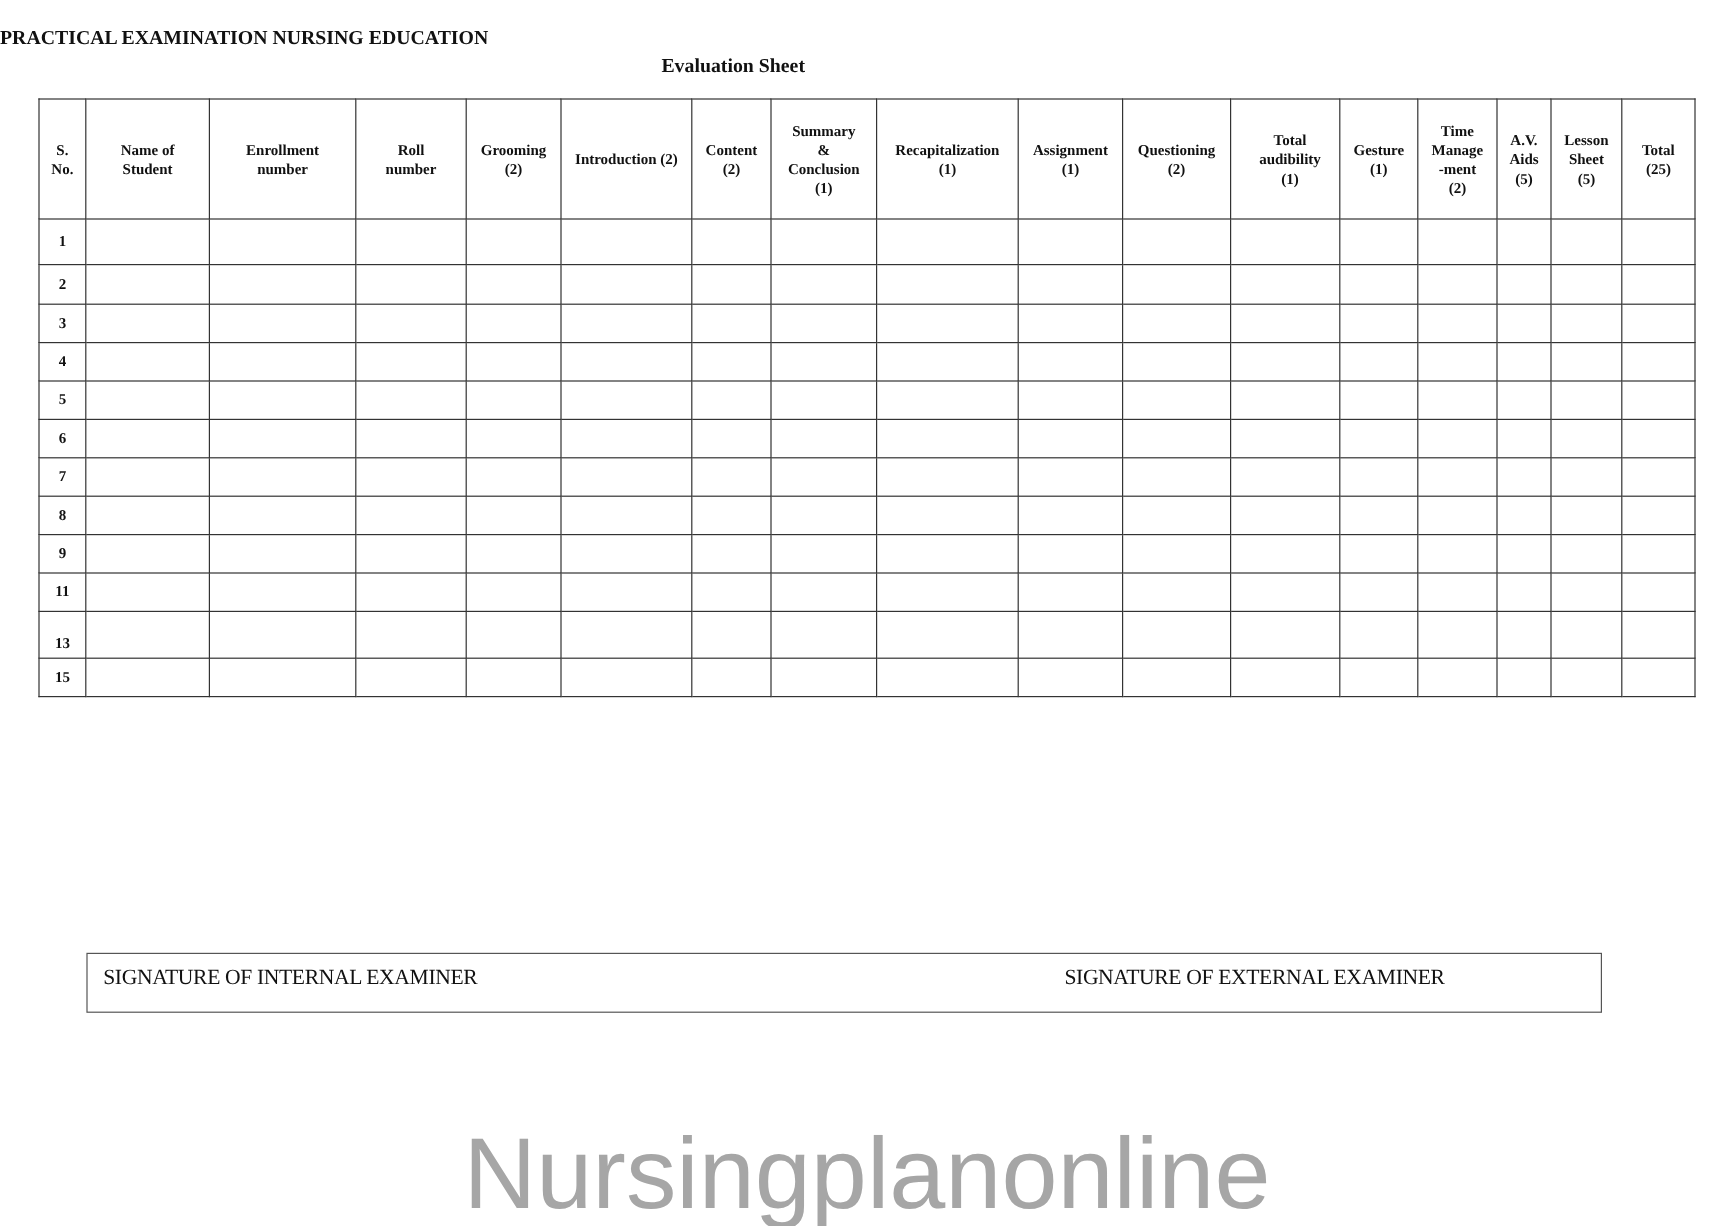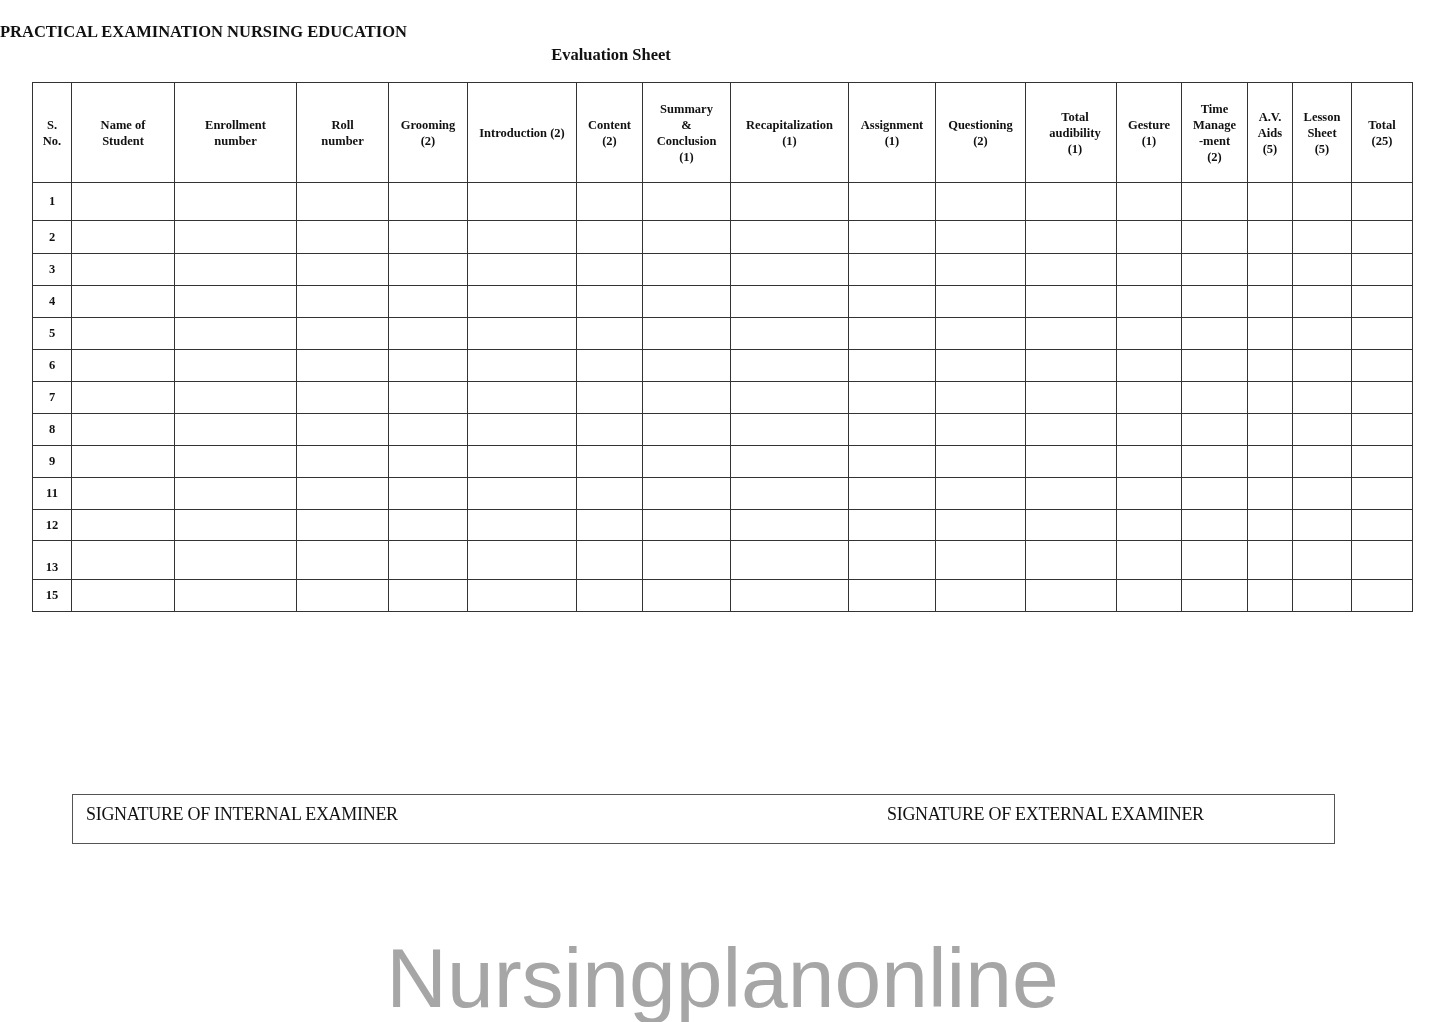--- a/index.html
+++ b/index.html
@@ -249,39 +249,20 @@
         <td></td>
         <td></td>
         <td></td>
         <td></td>
         <td></td>
         <td></td>
         <td></td>
         <td></td>
         <td></td>
       </tr>
-      <tr style="height: 31px;">
-        <td class="sno">12</td>
-        <td></td>
-        <td></td>
-        <td></td>
-        <td></td>
-        <td></td>
-        <td></td>
-        <td></td>
-        <td></td>
-        <td></td>
-        <td></td>
-        <td></td>
-        <td></td>
-        <td></td>
-        <td></td>
-        <td></td>
-        <td></td>
-      </tr>
       <tr style="height: 39px;">
         <td class="sno bottom">13</td>
         <td></td>
         <td></td>
         <td></td>
         <td></td>
         <td></td>
         <td></td>
         <td></td>
         <td></td>

